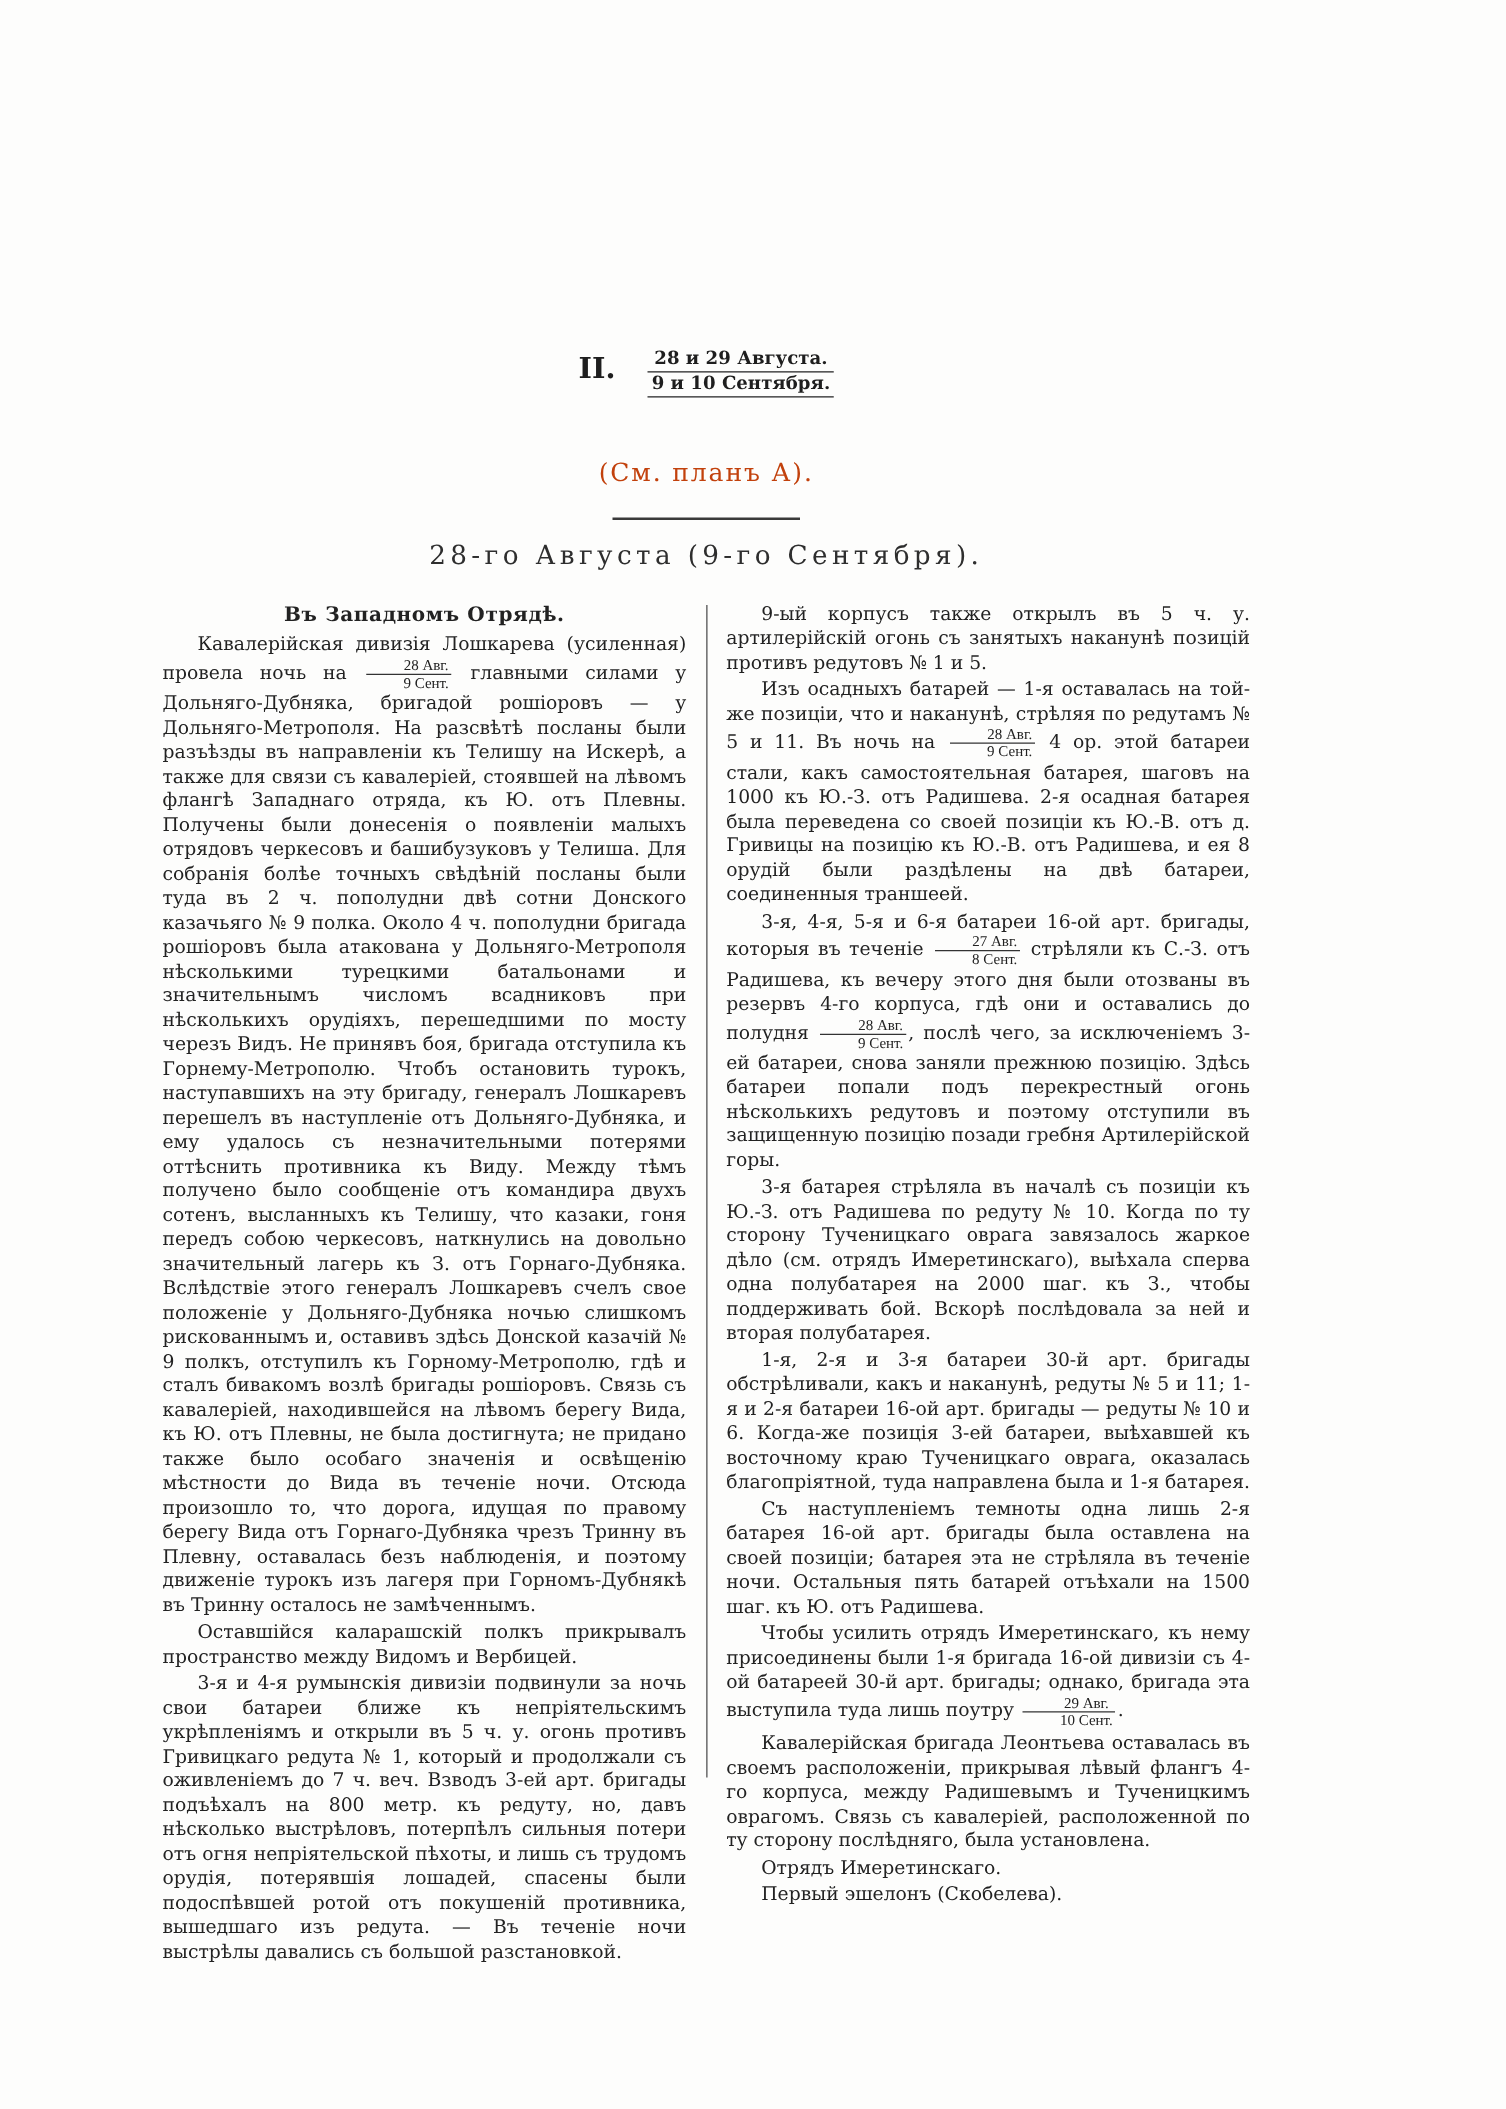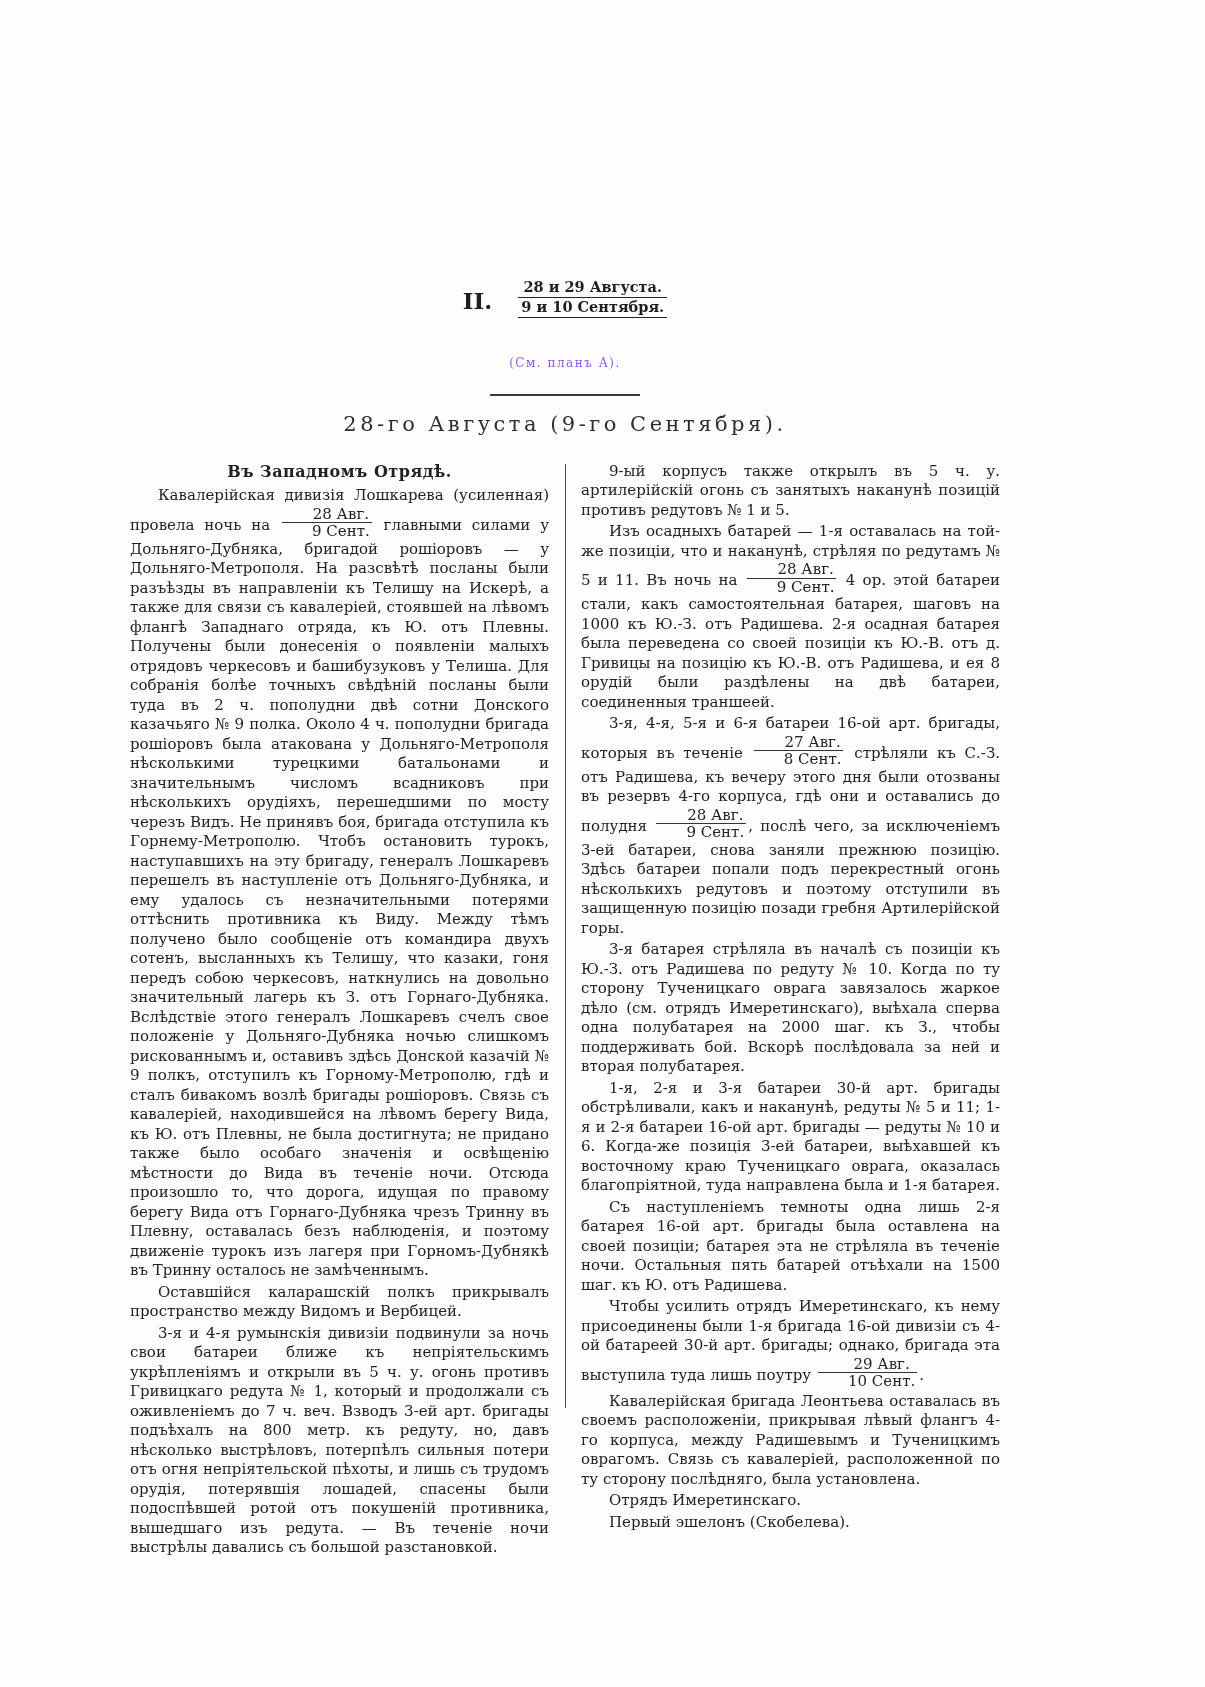--- a/index.html
+++ b/index.html
@@ -16,21 +16,21 @@
   }
   .page {
     width: 870px;
     margin-left: 130px;
     padding-top: 278px;
     box-sizing: border-box;
   }
   .header-row {
     display: flex;
     justify-content: center;
-    align-items: center;
+    align-items: flex-start;
     gap: 12px;
   }
   .section-number {
     font-weight: bold;
     font-size: 23px;
     line-height: 1;
     margin-top: 5px;
   }
   .date-stack {
     display: inline-block;
@@ -45,24 +45,24 @@
     border-bottom: 1.5px solid #222;
     padding: 0 3px 1px;
   }
   .date-stack .bottom {
     display: block;
     border-bottom: 1.5px solid #222;
     padding: 0 3px 1px;
   }
   .plan-note {
     text-align: center;
-    margin-top: 38px;
-    font-size: 12px;
+    margin-top: 48px;
+    font-size: 20px;
     letter-spacing: 1.5px;
-    color: #8b5cf6;
+    color: #c2410c;
   }
   .rule {
     width: 150px;
     height: 1.5px;
     background: #3a3a3a;
     margin: 24px auto 0;
   }
   .title {
     text-align: center;
     font-size: 21px;
@@ -100,23 +100,24 @@
     margin: 0 0 5px;
   }
   p.para {
     margin: 0 0 2px;
     text-indent: 28px;
   }
   .frac {
     display: inline-block;
     vertical-align: -7px;
     text-align: center;
-    font-size: 15px;
+    font-size: 12px;
     line-height: 1.1;
     margin: 0 2px;
+    font-family: Liberation Serif, serif;
   }
   .frac .ft {
     display: block;
     border-bottom: 1px solid #333;
     padding: 0 2px;
   }
   .frac .fb {
     display: block;
     padding: 0 2px;
   }

